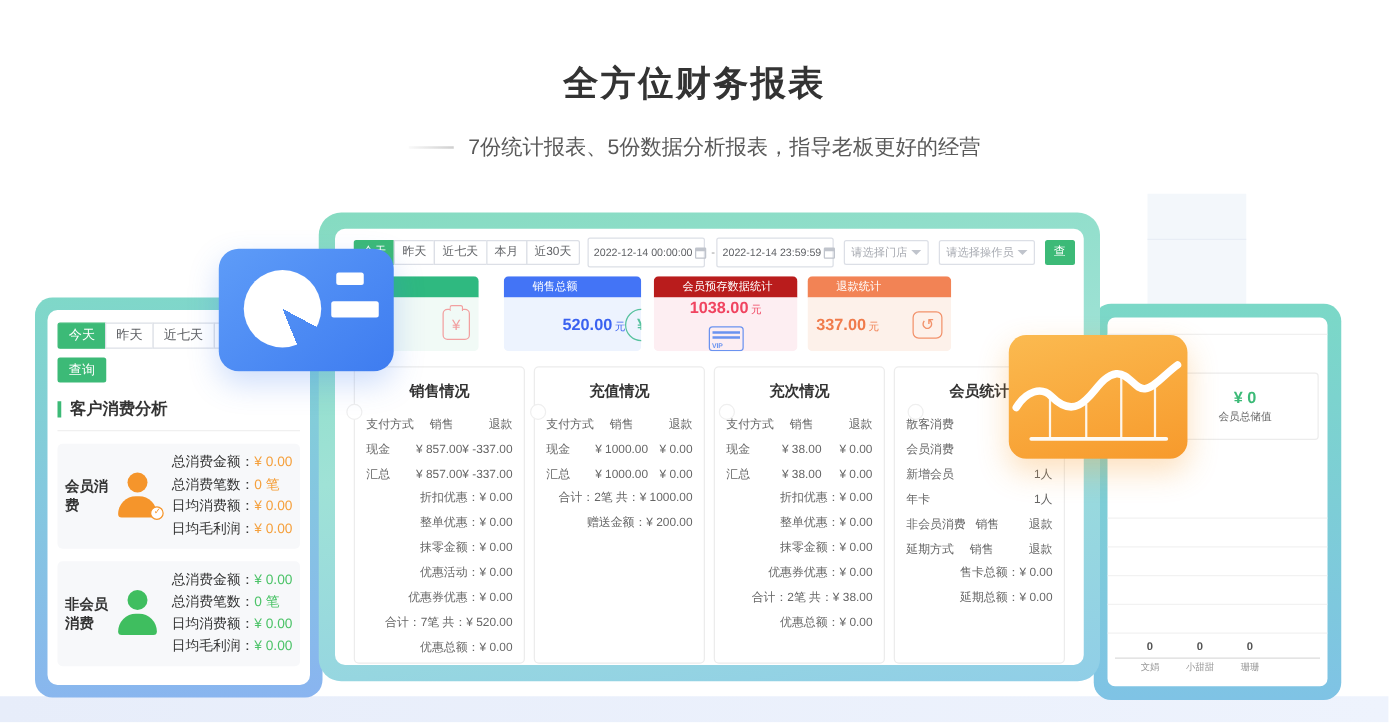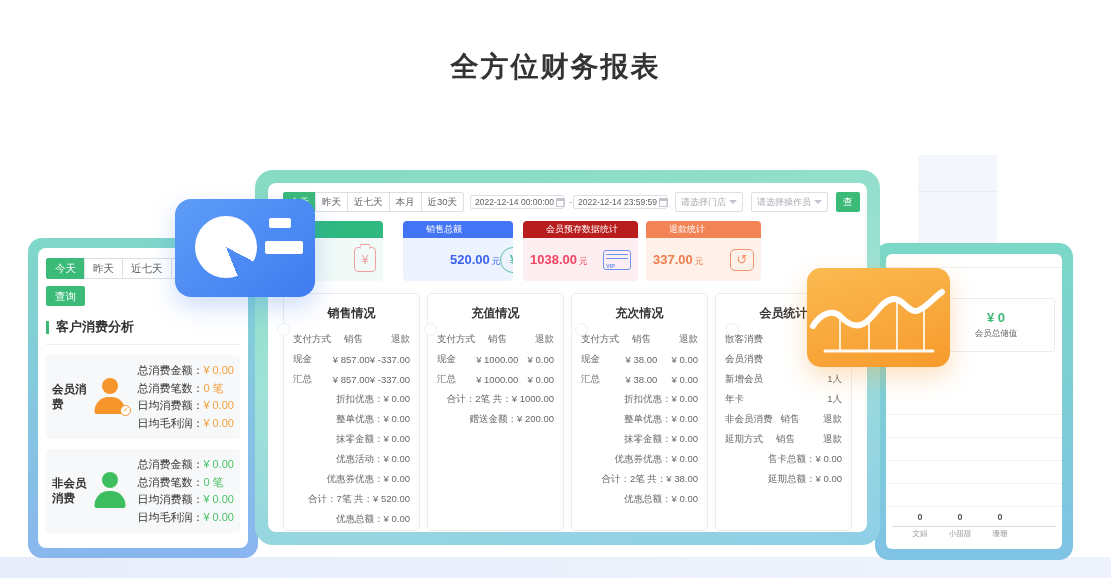--- a/index.html
+++ b/index.html
@@ -42,42 +42,42 @@
   .val-green{color:#4CC368;}
 
   
   .card-main{position:absolute;left:255px;top:170px;width:625px;height:375px;border-radius:18px;padding:13px;background:linear-gradient(170deg,#85DBC1 0%,#9FE2D6 45%,#90CEE7 100%);z-index:2;}
   .card-main-in{background:#fff;border-radius:8px;height:100%;padding:5px 15px 0;overflow:hidden;position:relative;}
   .filter-row{margin-top:4px;display:flex;align-items:center;height:20px;font-size:9px;}
   .ftab{height:20px;line-height:18px;padding:0 6px;border:1px solid #DCDFE6;background:#fff;color:#606266;font-size:9.5px;margin-left:-1px;white-space:nowrap;cursor:pointer;}
   .ftab:first-child{margin-left:0;border-radius:2px 0 0 2px;}
   .ftab:nth-child(5){border-radius:0 2px 2px 0;}
   .ftab.active{background:#3CBA77;border-color:#3CBA77;color:#fff;}
-  .date-input{width:94px;height:14px;border:1px solid #DCDFE6;border-radius:2px;display:flex;align-items:center;justify-content:space-between;padding:0 4px;font-size:8.5px;color:#606266;margin-left:6px;white-space:nowrap;cursor:text;}
+  .date-input{width:94px;height:24px;border:1px solid #DCDFE6;border-radius:2px;display:flex;align-items:center;justify-content:space-between;padding:0 4px;font-size:8.5px;color:#606266;margin-left:6px;white-space:nowrap;cursor:text;}
   .cal-icon{width:9px;height:9px;border:1px solid #C0C4CC;border-top:3px solid #C0C4CC;border-radius:1px;flex:none;margin-left:2px;}
   .sep{color:#999;margin:0 1px 0 5px;}
   .selectbox{height:20px;border:1px solid #DCDFE6;border-radius:2px;display:flex;align-items:center;justify-content:space-between;padding:0 5px;font-size:9px;color:#A8ABB2;margin-left:8px;white-space:nowrap;cursor:pointer;}
   .sel-store{width:70px;}
   .sel-op{width:96px;}
   .caret{width:0;height:0;border-left:4px solid transparent;border-right:4px solid transparent;border-top:4px solid #C0C4CC;flex:none;margin-left:3px;}
   .filter-row .btn-green{margin-left:8px;height:20px;font-size:9.5px;padding:0 7px;}
 
   
   .stats-row{margin-top:9px;display:flex;height:60px;}
   .stat-card{border-radius:4px;overflow:hidden;flex:none;}
   .stat-head{height:17px;line-height:17px;padding-left:23px;font-size:9px;color:#fff;white-space:nowrap;}
   .stat-body{height:43px;display:flex;align-items:center;justify-content:space-between;padding:0 7px;}
   .stat-val{font-size:13px;font-weight:bold;white-space:nowrap;}
   .stat-val .unit{font-size:8.5px;font-weight:normal;margin-left:2px;}
   .st-green{width:100px;margin-right:20px;}
   .st-green .stat-head{background:#2FB980;} .st-green .stat-body{background:#F1FAF6;} .st-green .stat-val{color:#2FB980;}
   .st-blue{width:110px;margin-right:10px;}
   .st-blue .stat-head{background:#4374F6;} .st-blue .stat-body{background:#EDF3FE;padding-left:47px;} .st-blue .stat-val{color:#3A62F0;}
   .st-pink{width:115px;margin-right:8px;}
-  .st-pink .stat-head{background:#b91c1c;} .st-pink .stat-body{background:#FDEEF2;} .st-pink .stat-val{color:#F04460;}
+  .st-pink .stat-head{background:#b91c1c;} .st-pink .stat-body{background:#FDEEF2;flex-direction:column;} .st-pink .stat-val{color:#F04460;}
   .st-orange{width:115px;}
   .st-orange .stat-head{background:#F28355;} .st-orange .stat-body{background:#FDF1EA;} .st-orange .stat-val{color:#F07B4B;}
   .icon-yuan-circle{width:26px;height:26px;border:1.5px solid #57C29E;border-radius:50%;color:#57C29E;font-size:13px;font-weight:bold;display:flex;align-items:center;justify-content:center;flex:none;}
   .icon-yuan-circle::after{content:"¥";}
   .icon-clipboard{width:22px;height:25px;border:1.5px solid #F2A0A0;border-radius:4px;color:#F2A0A0;font-size:12px;display:flex;align-items:center;justify-content:center;position:relative;flex:none;}
   .icon-clipboard::before{content:"";position:absolute;top:-4px;left:50%;transform:translateX(-50%);width:9px;height:4px;border:1.5px solid #F2A0A0;border-bottom:none;border-radius:2px 2px 0 0;background:#F1FAF6;}
   .icon-clipboard::after{content:"¥";}
   .icon-vip{width:28px;height:20px;border:1.5px solid #6B93F0;border-radius:3px;position:relative;flex:none;}
   .icon-vip::before{content:"";position:absolute;left:2px;right:2px;top:3px;height:1.5px;background:#6B93F0;box-shadow:0 4px 0 #6B93F0;}
   .icon-vip .viptxt{position:absolute;left:2px;bottom:0;font-size:5.5px;font-weight:bold;color:#6B93F0;}
@@ -120,20 +120,24 @@
 <body>
 
 <div class="stage">
 
   <div class="bg-rect">
       <div class="line"></div>
     </div>
   <div class="bottom-band"></div>
 
   <div class="page-title">全方位财务报表</div>
+  <div class="page-subtitle">
+    <span class="subtitle-dash"></span>
+    <span class="txt">7份统计报表、5份数据分析报表，指导老板更好的经营</span>
+  </div>
 
   <div class="card-left">
     <div class="card-left-in">
       <div class="tabs">
         <span class="tab active">今天</span>
         <span class="tab">昨天</span>
         <span class="tab">近七天</span>
         <span class="tab">本月</span>
       </div>
       <button class="btn-green">查询</button>

